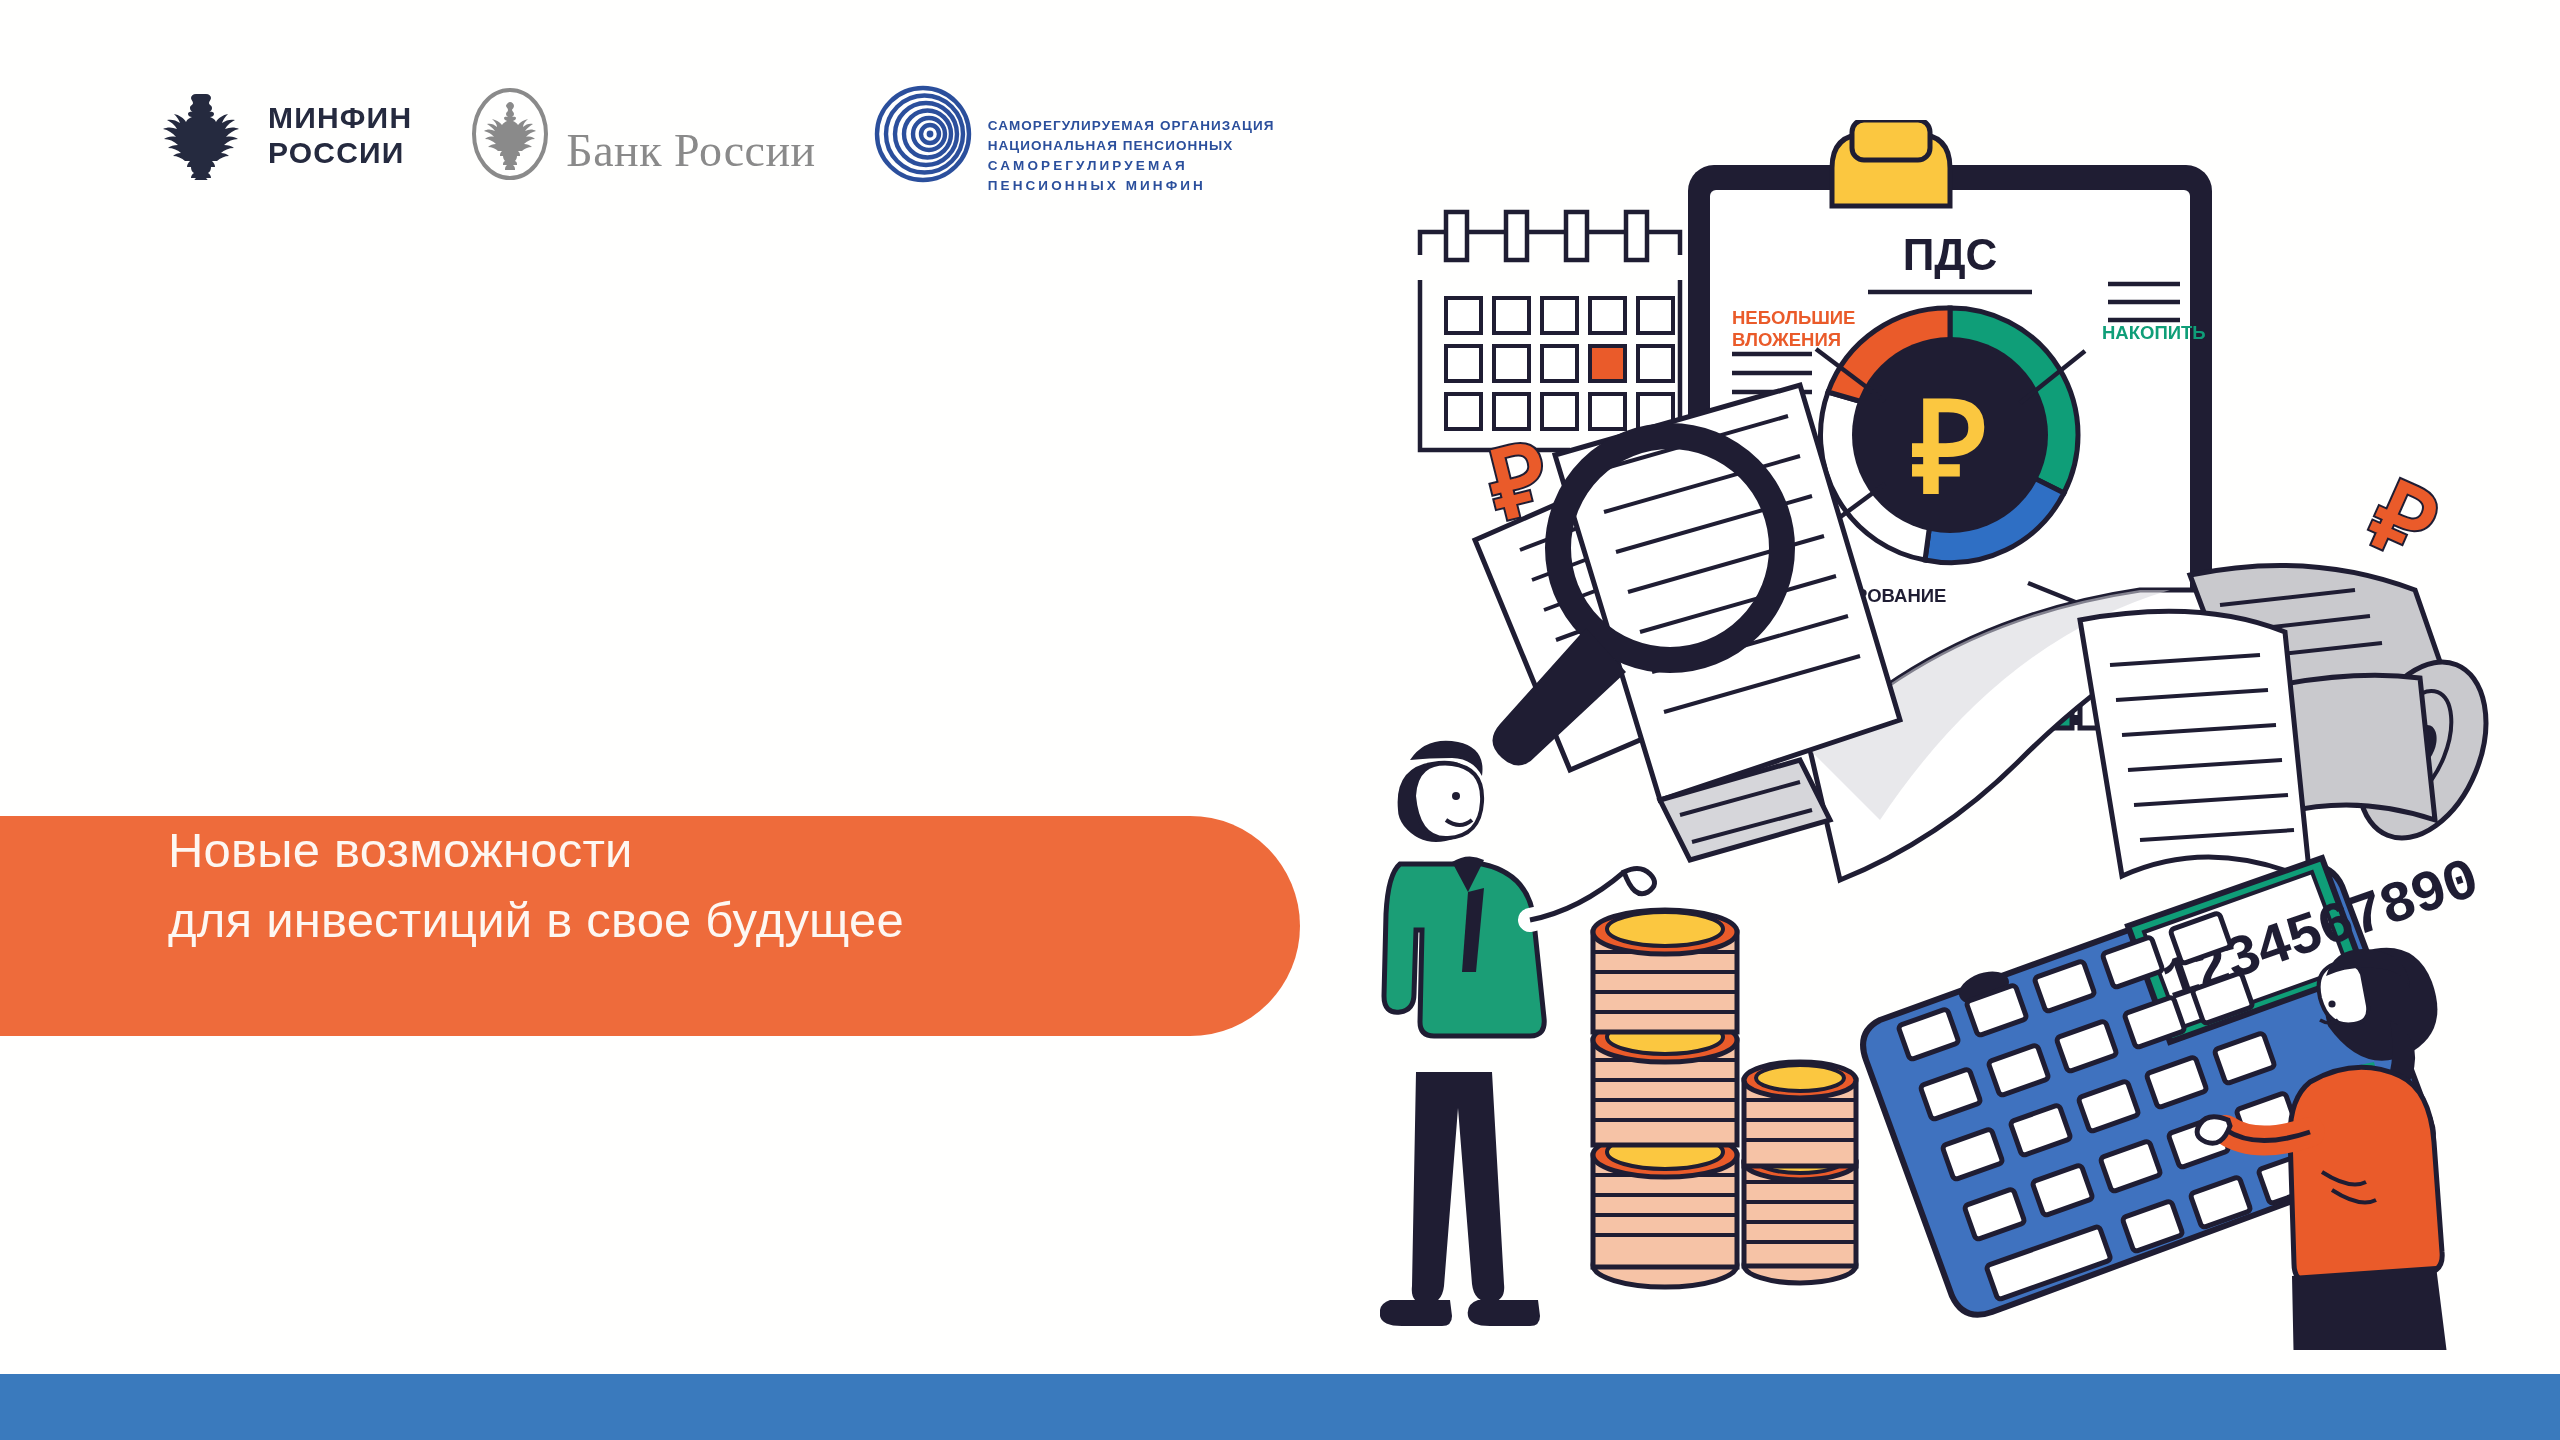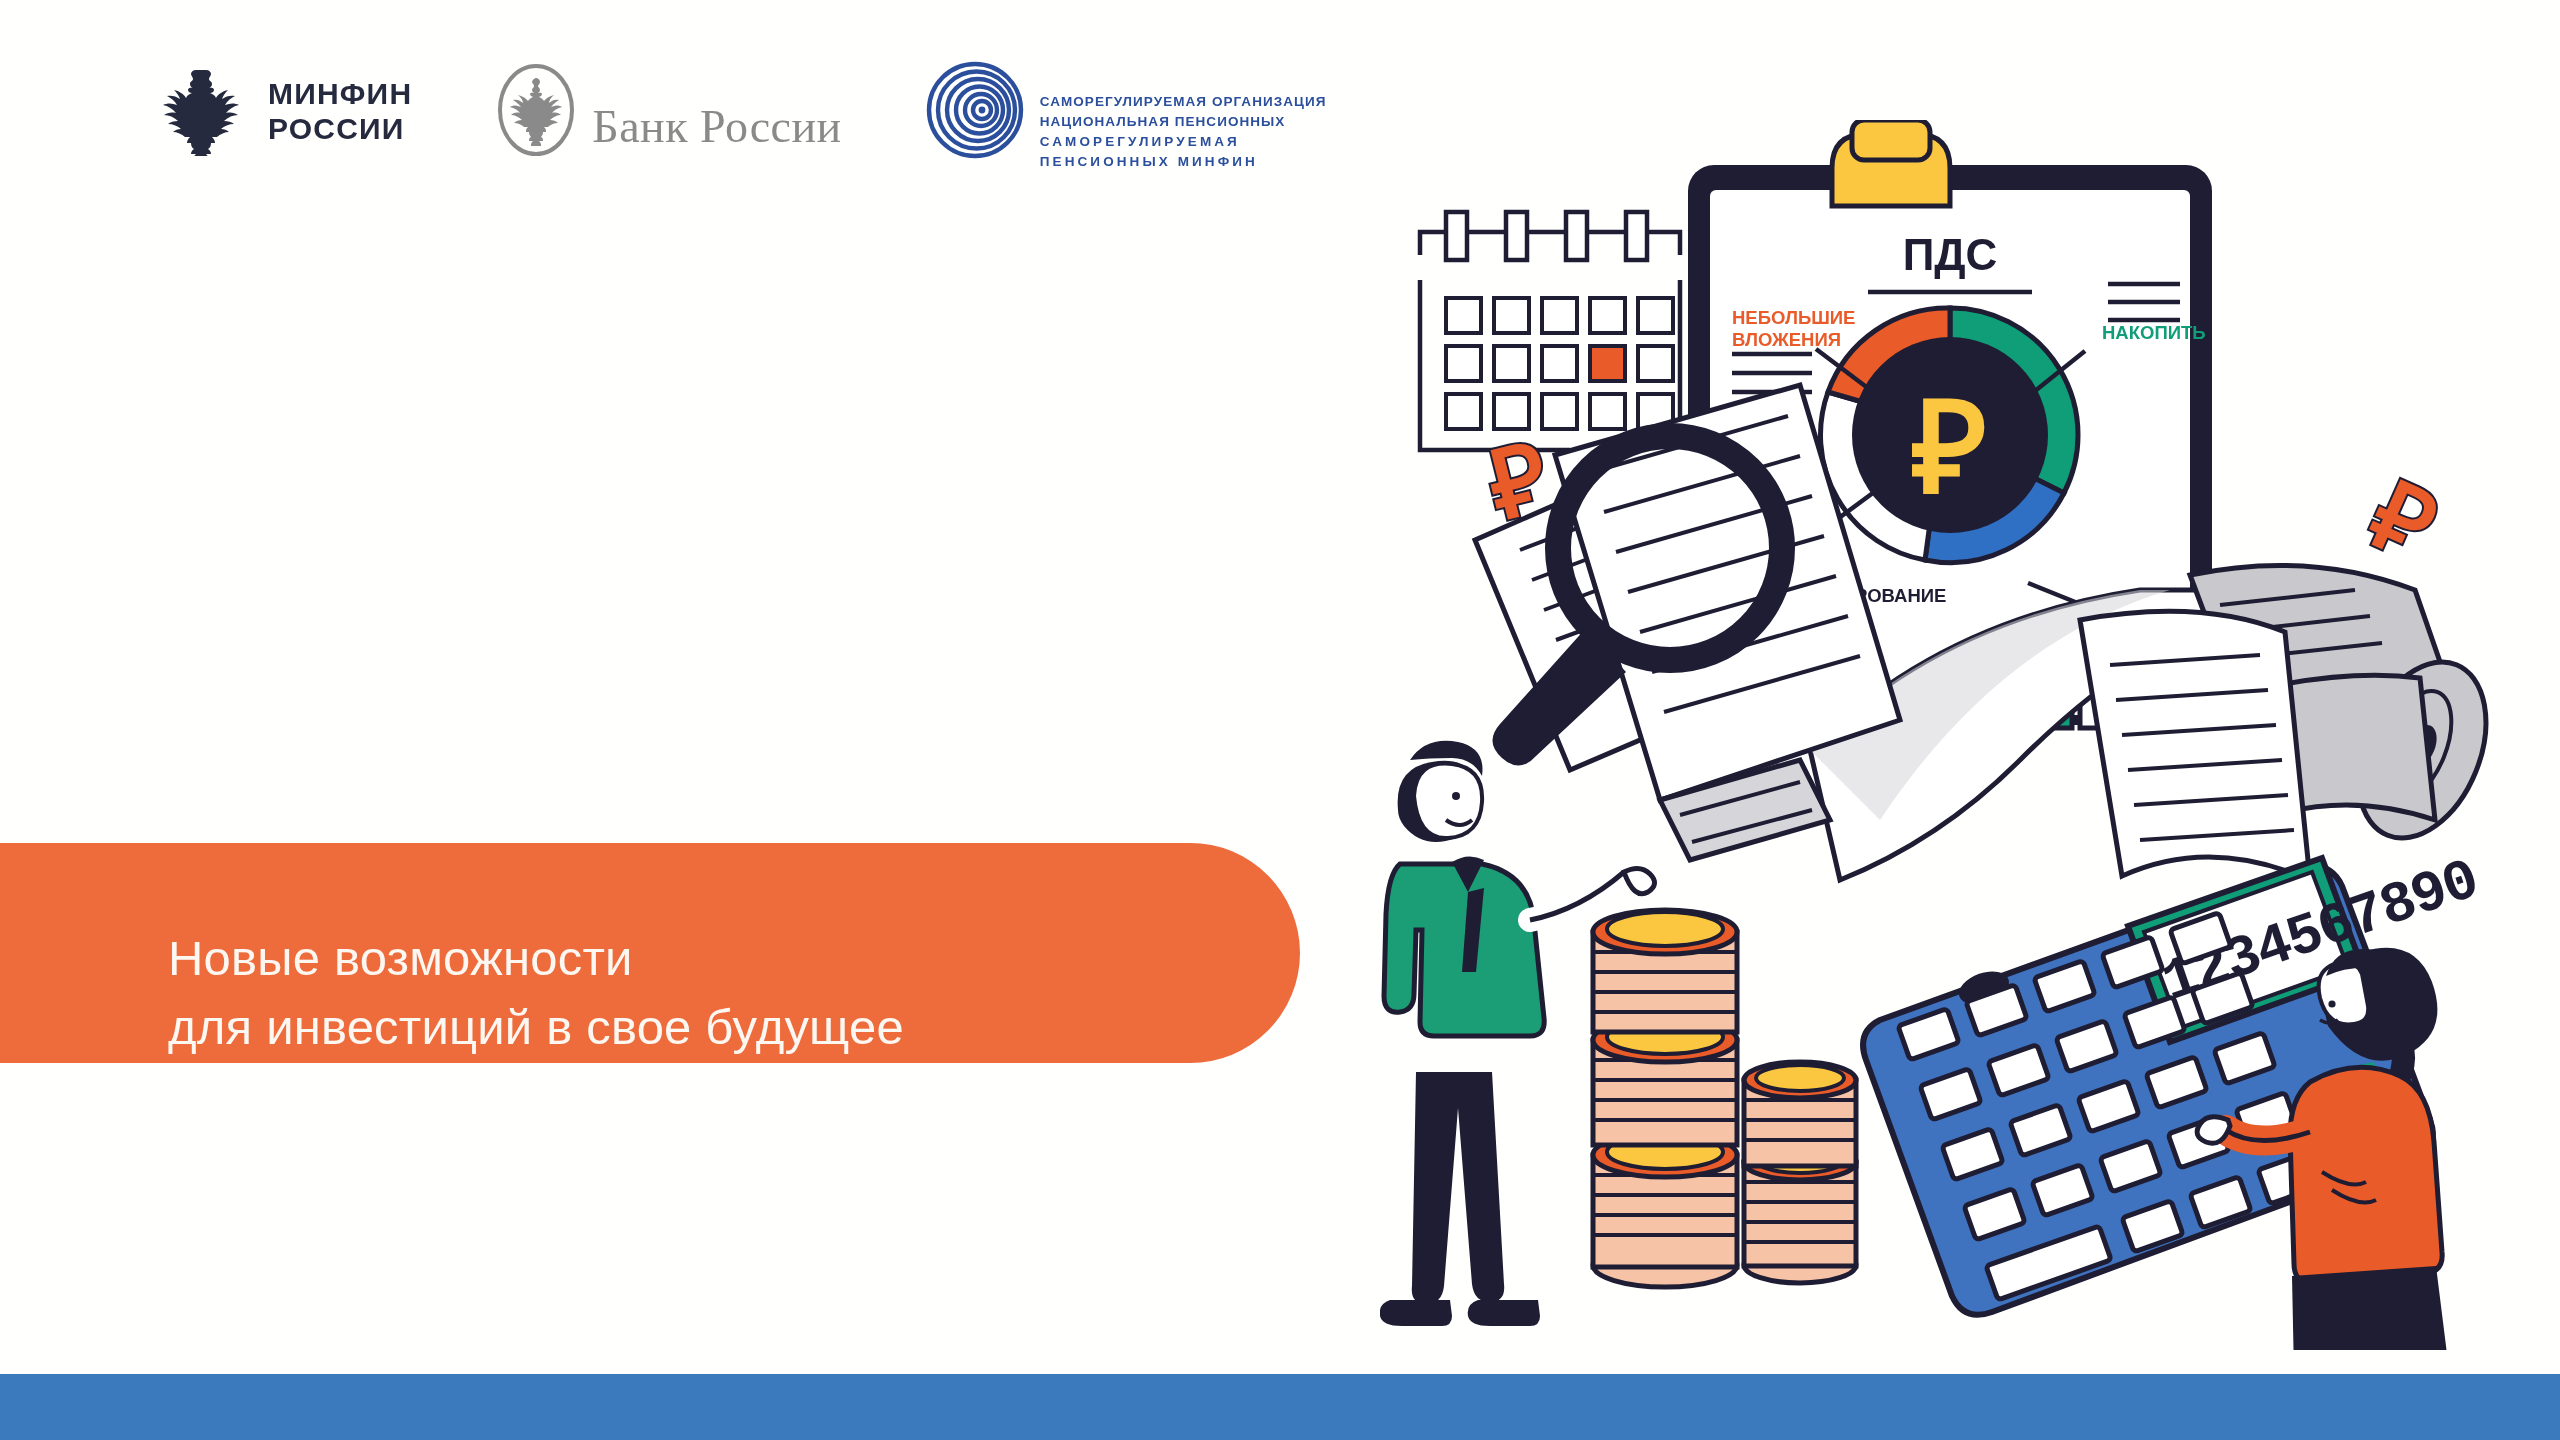--- a/index.html
+++ b/index.html
@@ -5,21 +5,21 @@
 <style>
   html,body{margin:0;padding:0;background:#ffffff;}
   body{
     width:2560px;height:1440px;overflow:hidden;position:relative;
     font-family:"Liberation Sans","DejaVu Sans",sans-serif;
     background:#fffffe;
   }
   .poster{position:absolute;inset:0;background:#fffffe;overflow:hidden;}
 
   
-  .logo-row{position:absolute;left:160px;top:52px;display:flex;align-items:center;gap:84px;}
+  .logo-row{position:absolute;left:160px;top:76px;display:flex;align-items:center;gap:58px;}
   .logo{display:flex;align-items:center;gap:16px;}
   .logo-mark{flex:0 0 auto;display:block;}
   .minfin-text{
     font-family:"Liberation Sans",sans-serif;font-weight:700;
     font-size:30px;line-height:1.16;letter-spacing:1.2px;color:#252a3f;
     white-space:pre-line;
   }
   .bankrussia-text{
     font-family:"Liberation Serif","DejaVu Serif",serif;font-weight:400;
     font-size:46px;line-height:1;color:#8a8a8a;letter-spacing:.5px;white-space:nowrap;margin-top:31px;
@@ -36,23 +36,23 @@
   
   .headline{
     position:absolute;left:168px;top:312px;
     font-family:"Liberation Sans",sans-serif;font-weight:700;
     font-size:122px;line-height:.98;letter-spacing:-1px;
     color:#3a7abd;white-space:pre-line;text-transform:uppercase;
   }
 
   
   .banner{
-    position:absolute;left:0;top:843px;width:1300px;height:220px;
+    position:absolute;left:0;top:816px;width:1300px;height:220px;
     background:#ee6b3b;border-radius:0 110px 110px 0;
-    display:flex;align-items:flex-end;
+    display:flex;align-items:flex-start;
   }
   .banner-text{
     margin-left:168px;color:#fdf7f2;
     font-family:"Liberation Sans",sans-serif;font-weight:400;
     font-size:49px;line-height:1.42;white-space:pre-line;letter-spacing:.2px;
   }
 
   
   .bottom-bar{position:absolute;left:0;bottom:0;width:2560px;height:66px;background:#3a7abd;}
 

